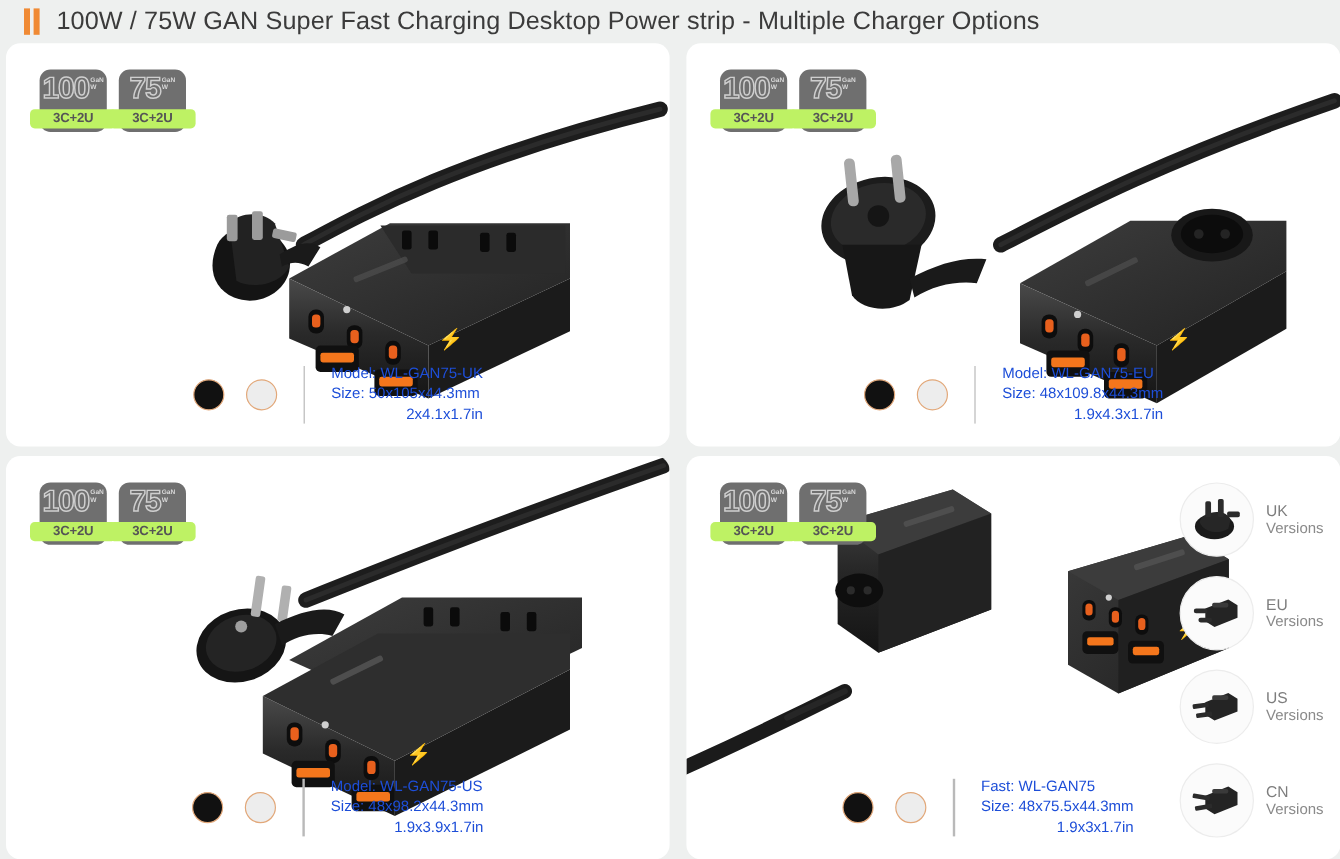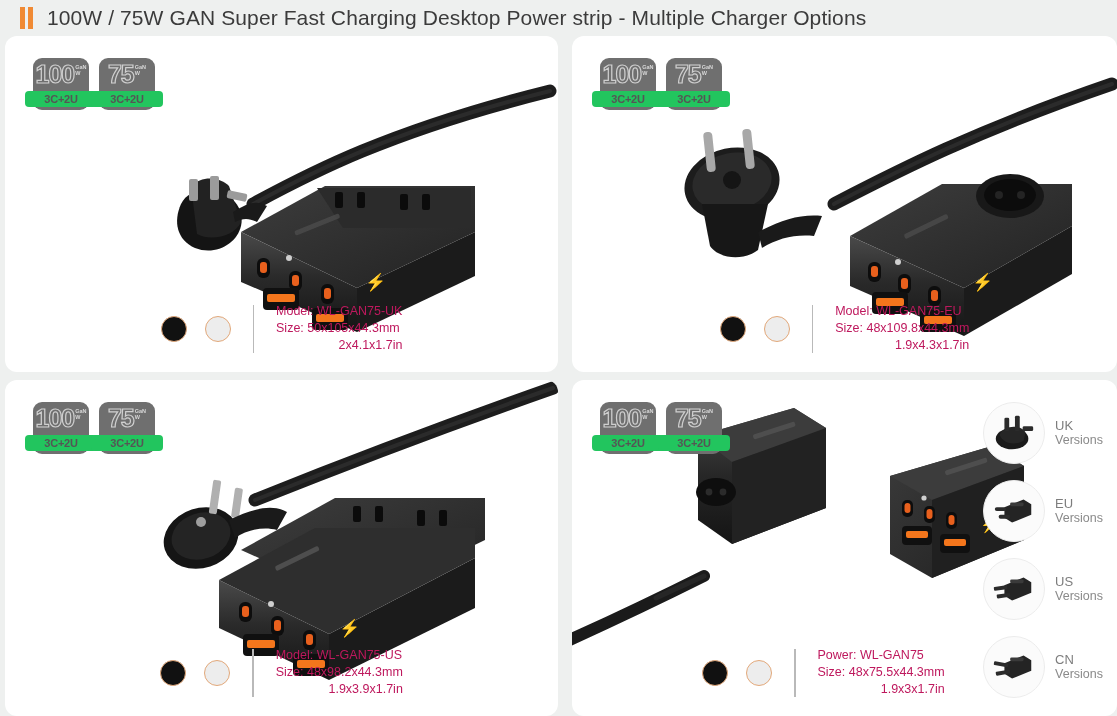--- a/index.html
+++ b/index.html
@@ -25,33 +25,33 @@
   
   .badges{position:absolute;top:22px;left:28px;display:flex;gap:10px;z-index:6;}
   .badge{width:56px;height:52px;border-radius:9px;background:#6f6f6f;
          display:flex;flex-direction:column;align-items:center;justify-content:space-between;
          padding:4px 0 0;box-sizing:border-box;}
   .badge .num{position:relative;height:28px;display:flex;align-items:flex-start;color:#6f6f6f;}
   .badge .num b{font-size:25px;line-height:25px;font-weight:700;color:transparent;
                 -webkit-text-stroke:1.2px #cfcfcf;letter-spacing:-1px;}
   .badge .unit{display:flex;flex-direction:column;align-items:flex-start;margin:2px 0 0 1px;}
   .badge .unit span{font-size:5.5px;line-height:6px;color:#d8d8d8;font-weight:700;}
-  .badge .pill{margin-top:auto;width:72px;height:16px;background:#22c55e;border-radius:4px;
+  .badge .pill{margin-top:auto;width:72px;height:16px;background:#bef264;border-radius:4px;
                display:flex;align-items:center;justify-content:center;margin-bottom:3px;}
   .badge .pill span{font-size:11px;font-weight:700;color:#555;letter-spacing:-.2px;}
 
   
   .footer{position:absolute;bottom:18px;left:0;width:100%;display:flex;
           align-items:center;justify-content:center;z-index:6;}
   .swatches{display:flex;gap:18px;align-items:center;}
   .sw{width:26px;height:26px;border-radius:50%;box-sizing:border-box;border:1.5px solid #e2a87a;}
   .sw.black{background:#111;}
   .sw.white{background:#ededed;}
   .divider{width:1.5px;height:48px;background:#b9b9b9;margin:0 22px;}
-  .spec{font-size:12.5px;color:#be185d;line-height:17px;white-space:nowrap;}
+  .spec{font-size:12.5px;color:#1d4ed8;line-height:17px;white-space:nowrap;}
   .spec .ln2{display:block;}
   .spec .ln3{display:block;text-align:right;}
 
   
   .art{position:absolute;inset:0;z-index:2;}
   .art svg{display:block;width:100%;height:100%;}
 
   
   .plug-list{position:absolute;right:14px;top:22px;z-index:6;
              display:flex;flex-direction:column;gap:16px;}
@@ -500,21 +500,21 @@
         </div>
       </div>
 
       <div class="footer" style="justify-content:flex-start;padding-left:130px;">
         <div class="swatches">
           <div class="sw black"></div>
           <div class="sw white"></div>
         </div>
         <div class="divider"></div>
         <div class="spec">
-          <span>Power: WL-GAN75</span>
+          <span>Fast: WL-GAN75</span>
           <span class="ln2">Size: 48x75.5x44.3mm</span>
           <span class="ln3">1.9x3x1.7in</span>
         </div>
       </div>
     </div>
 
   </div>
 </div>
 
 </body></html>

